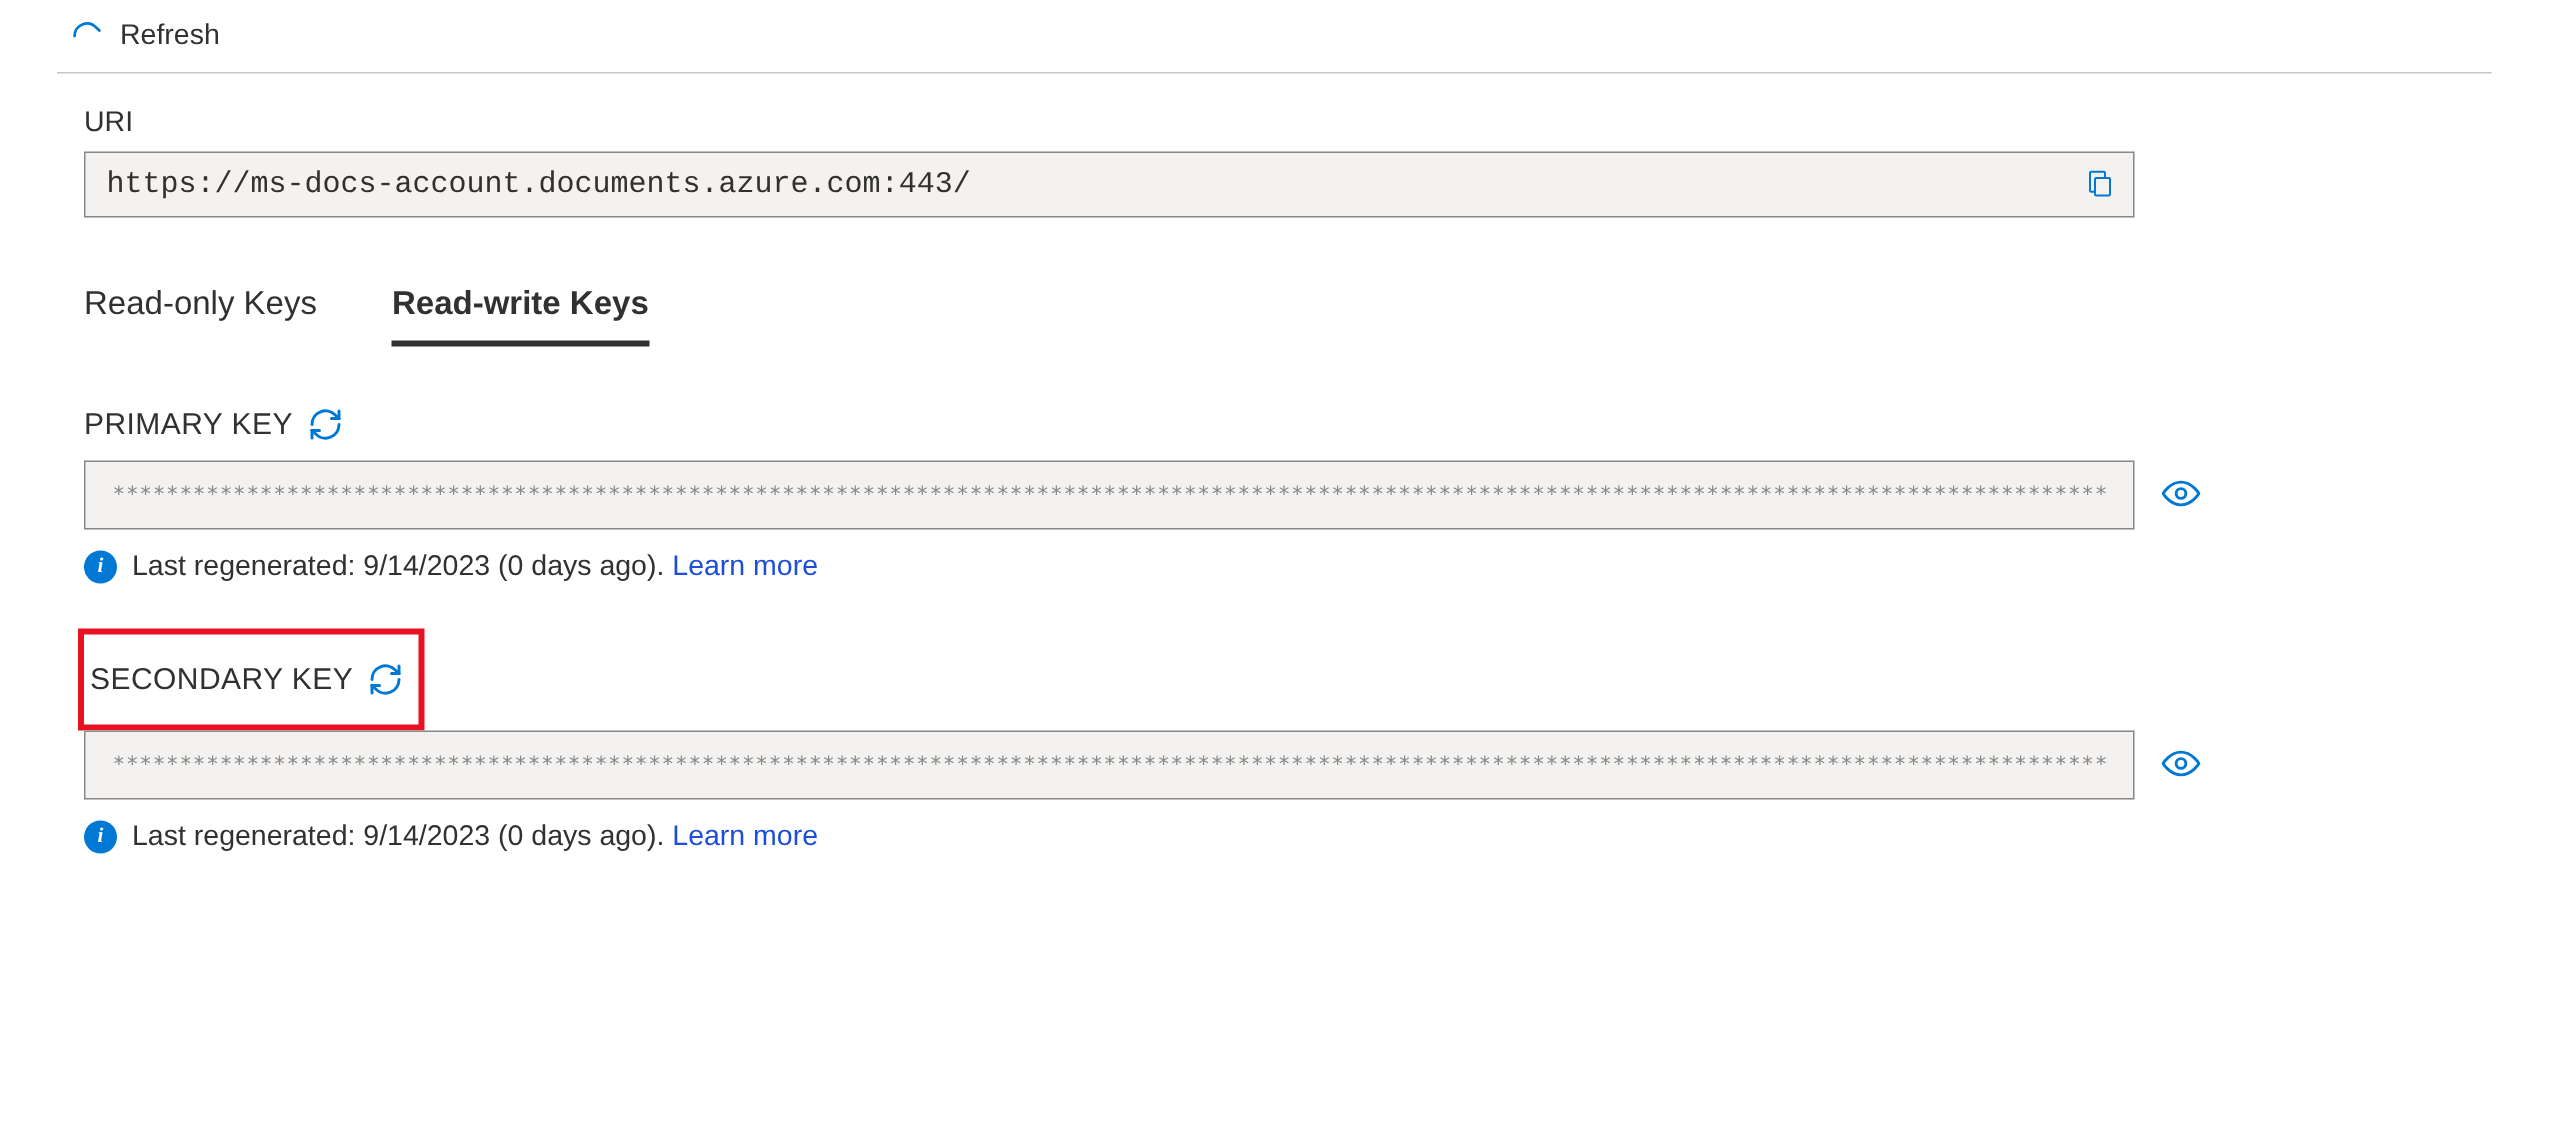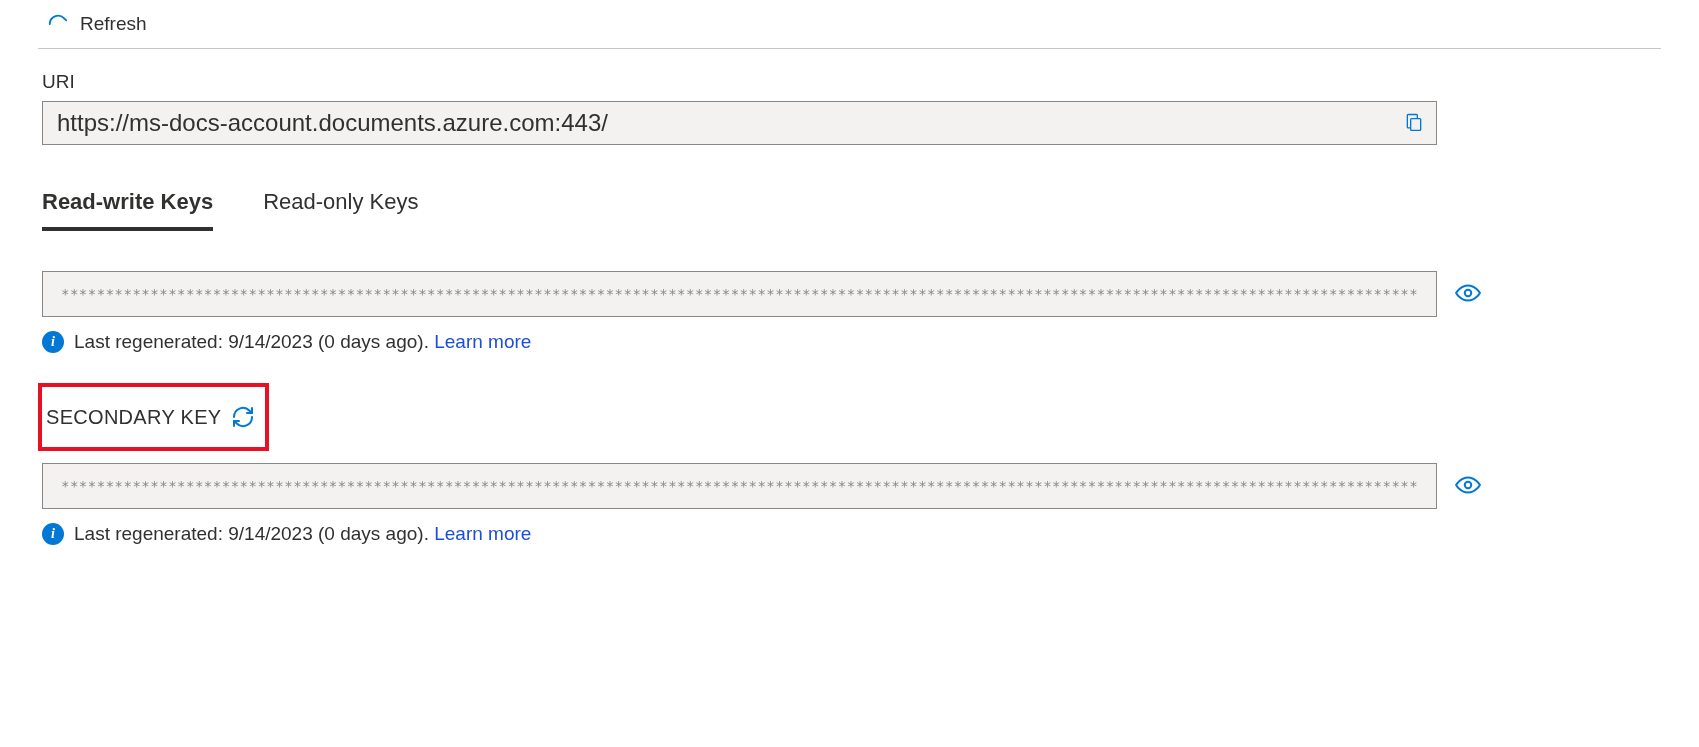--- a/index.html
+++ b/index.html
@@ -33,21 +33,21 @@
       display: inline-flex;
       align-items: center;
       justify-content: center;
     }
     .divider {
       border: none;
       border-top: 1px solid #c8c6c4;
       margin: 0 38px 22px 38px;
     }
     .section {
-      padding: 0 42px;
+      padding: 0 56px;
     }
     .field-label {
       font-size: 19px;
       color: #323130;
       margin-bottom: 8px;
       display: block;
     }
     .readonly-group {
       display: flex;
       align-items: stretch;
@@ -56,24 +56,24 @@
       height: 44px;
       margin-bottom: 38px;
       width: calc(100% - 220px);
       max-width: 1454px;
     }
     .readonly-input {
       flex: 1;
       border: none;
       background: transparent;
       padding: 0 14px;
-      font-size: 24px;
+      font-size: 20px;
       color: #323130;
       outline: none;
-      font-family: Liberation Sans, sans-serif;
+      font-family: Liberation Mono, monospace;
     }
     .copy-btn {
       width: 44px;
       display: flex;
       align-items: center;
       justify-content: center;
       border: none;
       background: transparent;
       cursor: pointer;
       color: #0078d4;
@@ -168,21 +168,20 @@
     .learn-link {
       color: #1d4ed8;
       text-decoration: none;
       cursor: pointer;
     }
     .highlight-secondary {
       border: 4px solid #E81123;
       display: inline-flex;
       padding: 18px 10px 18px 0;
       margin-left: -4px;
-      margin-bottom: 12px;
     }
   </style>
 </head>
 <body>
 
 <div class="toolbar">
   <button class="toolbar-btn">
     <span class="icon-refresh-partial">
       <svg width="22" height="22" viewBox="0 0 24 24" fill="none" stroke="#0078d4" stroke-width="2" stroke-linecap="round">
         <path d="M3 12a9 9 0 0 1 15.5-6.3L21 8"></path>
@@ -204,25 +203,36 @@
       <span>
         <svg width="20" height="20" viewBox="0 0 24 24" fill="none" stroke="#0078d4" stroke-width="1.6">
           <rect x="8" y="8" width="12" height="14" rx="1"></rect>
           <path d="M16 8V4a1 1 0 0 0-1-1H5a1 1 0 0 0-1 1v14a1 1 0 0 0 1 1h3"></path>
         </svg>
       </span>
     </button>
   </div>
 
   <div class="tabs">
+    <div class="tab">Read-only Keys</div>
     <div class="tab active">Read-write Keys</div>
-    <div class="tab">Read-only Keys</div>
   </div>
 
   <div class="key-block">
+    <div class="key-label-row">
+      <span class="key-label">PRIMARY KEY</span>
+      <span class="regen-icon">
+        <svg width="24" height="24" viewBox="0 0 24 24" fill="none" stroke="#0078d4" stroke-width="2" stroke-linecap="round">
+          <path d="M21 12a9 9 0 0 1-15.5 6.3L3 16"></path>
+          <path d="M3 12a9 9 0 0 1 15.5-6.3L21 8"></path>
+          <polyline points="21 3 21 8 16 8"></polyline>
+          <polyline points="3 21 3 16 8 16"></polyline>
+        </svg>
+      </span>
+    </div>
     <div class="key-row">
       <div class="key-input-box">
         <span class="key-masked">************************************************************************************************************************************************************************************************************</span>
       </div>
       <button class="view-btn">
         <span>
           <svg width="26" height="26" viewBox="0 0 24 24" fill="none" stroke="#0078d4" stroke-width="1.8">
             <path d="M1 12s4-7 11-7 11 7 11 7-4 7-11 7S1 12 1 12z"></path>
             <circle cx="12" cy="12" r="3"></circle>
           </svg>

